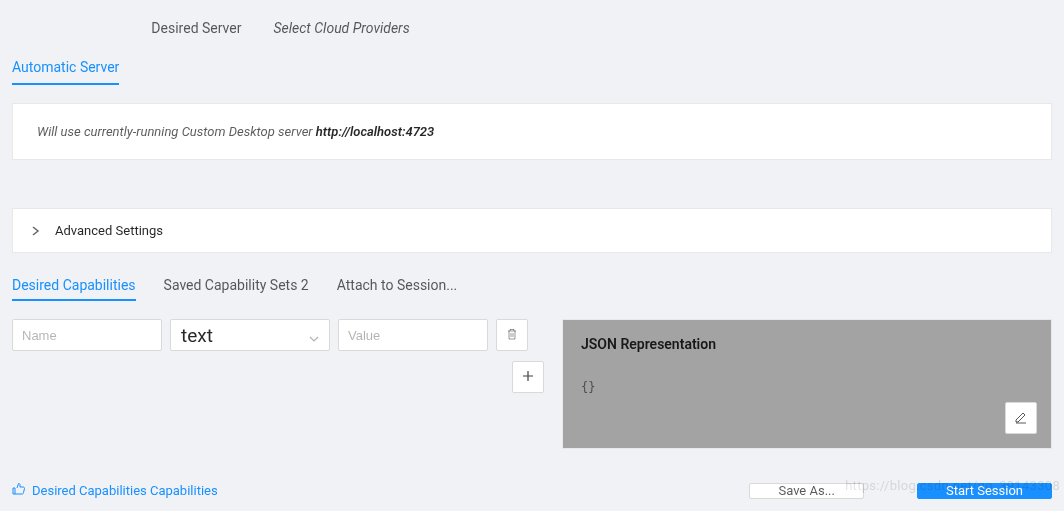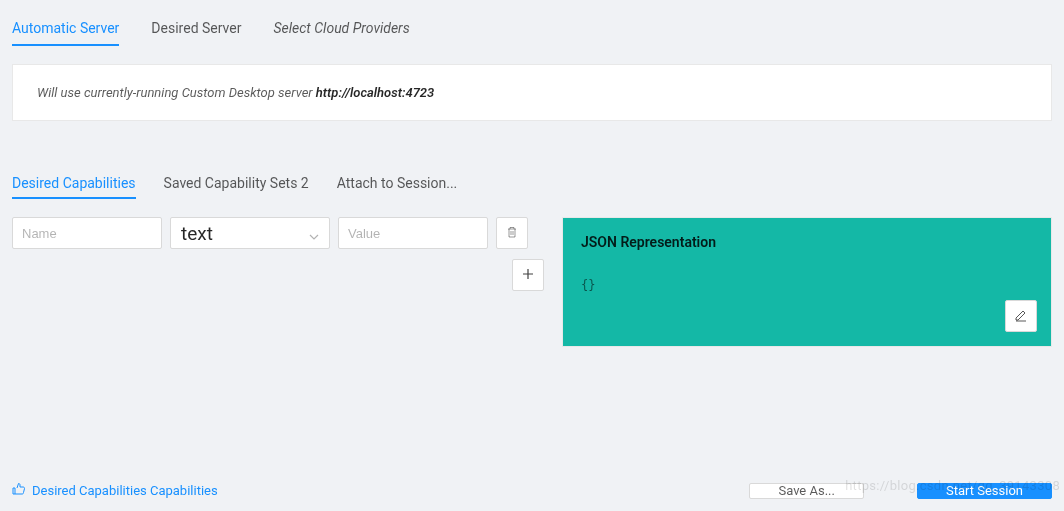--- a/index.html
+++ b/index.html
@@ -15,21 +15,21 @@
     }
     .container { padding: 12px; }
     .server-tabs { display: flex; gap: 32px; border-bottom: none; margin-bottom: 18px; }
     .server-tab {
       padding: 8px 0;
       cursor: pointer;
       color: rgba(0,0,0,0.65);
       border-bottom: 2px solid transparent;
       font-size: 14px;
     }
-    .server-tab.active { color: #1890ff; border-bottom-color: #1890ff; }
+    .server-tab.active { color: #1890ff; border-bottom-color: #1890ff; margin-top: 39px; }
     .server-tab.italic { font-style: italic; }
     .server-info-box {
       background: #fff;
       border: 1px solid #e8e8e8;
       padding: 20px 24px;
       font-style: italic;
       color: rgba(0,0,0,0.65);
       font-size: 13px;
       margin-bottom: 48px;
     }
@@ -93,21 +93,21 @@
       border-radius: 2px;
       display: inline-flex;
       align-items: center;
       justify-content: center;
       cursor: pointer;
       color: rgba(0,0,0,0.45);
     }
     .add-row { display: flex; justify-content: flex-end; margin-top: 10px; margin-right: 0; width: 532px; }
     .right-col {
       flex: 1;
-      background: #14b8a6;
+      background: #a3a3a3;
       border: 1px solid #e8e8e8;
       padding: 16px 18px;
       min-height: 130px;
       position: relative;
     }
     .json-title { font-weight: 600; font-size: 14px; margin-bottom: 28px; color: rgba(0,0,0,0.85); }
     .json-content { font-family: monospace; font-size: 12px; color: rgba(0,0,0,0.55); }
     .edit-btn {
       position: absolute;
       right: 14px;
@@ -163,20 +163,28 @@
   <div class="server-tabs">
     <div class="server-tab active">Automatic Server</div>
     <div class="server-tab">Desired Server</div>
     <div class="server-tab italic">Select Cloud Providers</div>
   </div>
 
   <div class="server-info-box">
     <span>Will use currently-running Custom Desktop server </span><strong>http://localhost:4723</strong>
   </div>
 
+  <div class="advanced-settings">
+    <span class="chevron">
+      <svg width="8" height="10" viewBox="0 0 8 10">
+          <path d="M1 1 L6 5 L1 9" stroke="rgba(0,0,0,0.6)" stroke-width="1.5" fill="none"></path>
+        </svg>
+    </span>
+    <span>Advanced Settings</span>
+  </div>
 
   <div class="capability-tabs">
     <div class="capability-tab active">Desired Capabilities</div>
     <div class="capability-tab">Saved Capability Sets 2</div>
     <div class="capability-tab">Attach to Session...</div>
   </div>
 
   <div class="main-row">
     <div class="left-col">
       <div class="cap-row">

